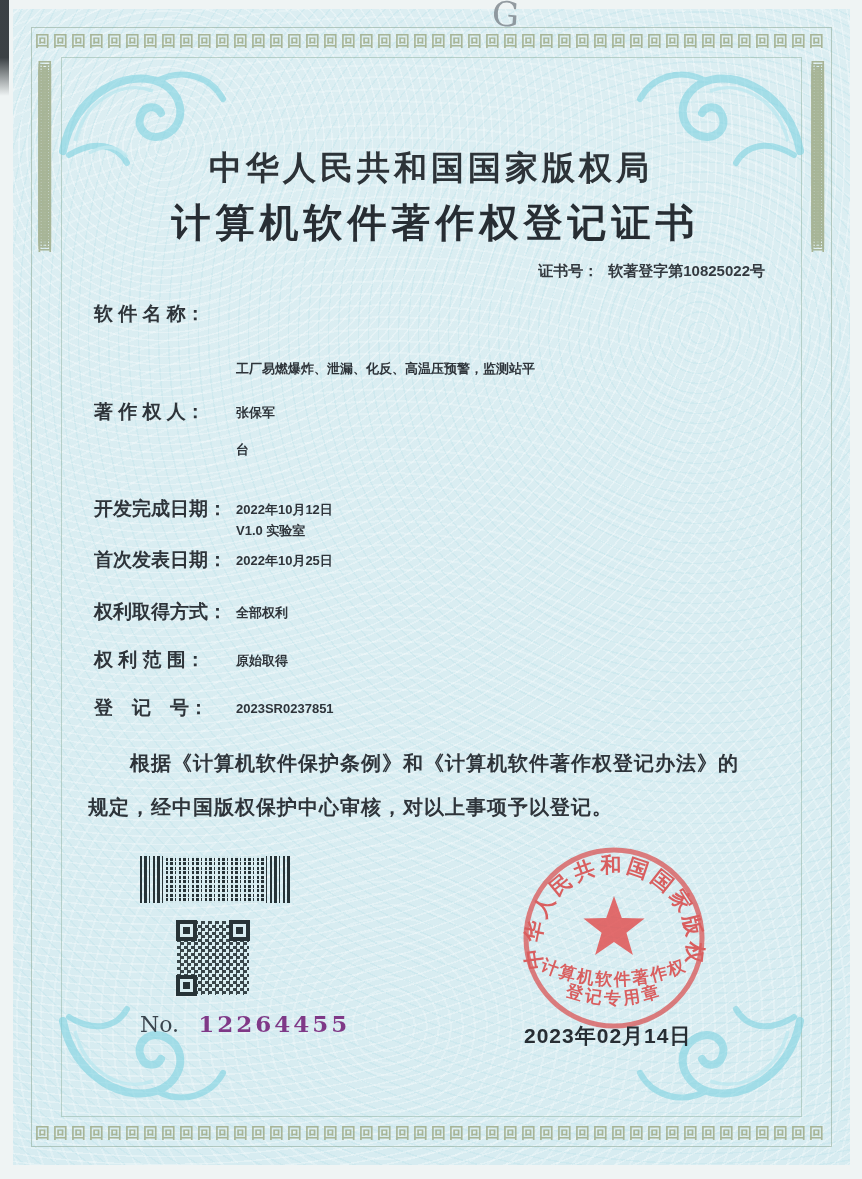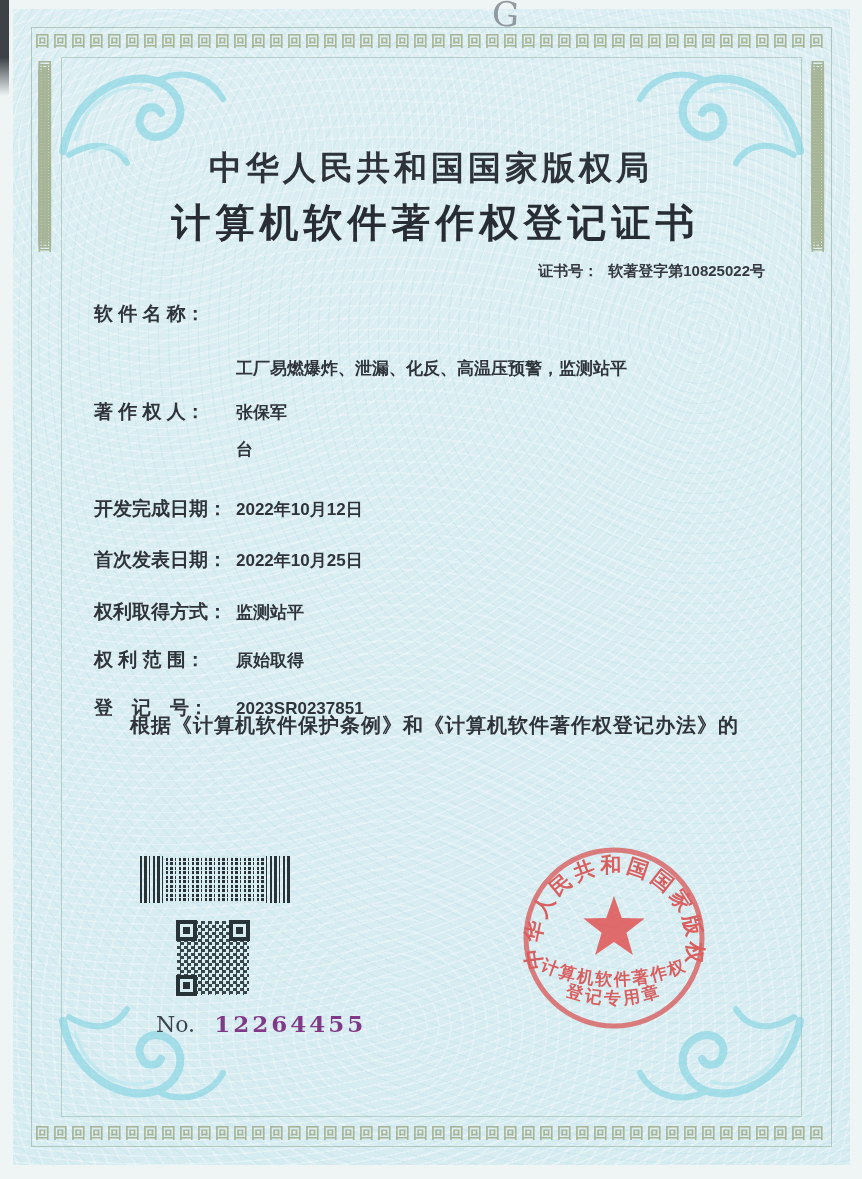--- a/index.html
+++ b/index.html
@@ -37,46 +37,46 @@
     font-family:"DejaVu Serif",serif;font-weight:400;transform:rotate(4deg);opacity:.8;}
   
   .authority{position:absolute;left:0;right:0;top:146px;text-align:center;
     font-size:33px;font-weight:bold;letter-spacing:4px;color:#2d3338;}
   .cert-title{position:absolute;left:9px;right:0;top:196px;text-align:center;
     font-size:39px;font-weight:bold;letter-spacing:5px;color:#272d33;}
   .certno{position:absolute;right:97px;top:262px;font-size:15px;font-weight:bold;color:#33393f;}
   .certno .v{margin-left:10px;text-align:center;}
   .row{position:absolute;left:94px;right:70px;color:#2e343a;}
   .row .lab{position:absolute;left:0;top:0;font-size:19px;font-weight:bold;white-space:pre;}
-  .row .val{position:absolute;left:142px;top:0;font-size:17px;font-weight:bold;line-height:27px;white-space:pre;}
+  .row .val{position:absolute;left:142px;top:0;font-size:13px;font-weight:bold;line-height:27px;white-space:pre;}
   .r-name{top:301px;}
   .r-owner{top:399px;}
   .r-dev{top:496px;}
   .r-pub{top:547px;}
   .r-acq{top:599px;}
   .r-scope{top:647px;}
   .r-reg{top:695px;}
   .body-par{position:absolute;color:#2e343a;font-size:20px;font-weight:bold;letter-spacing:1px;white-space:nowrap;}
-  .body-l1{left:130px;top:712px;}
+  .body-l1{left:130px;top:750px;}
   .body-l2{left:88px;top:794px;}
   
   .barcode{position:absolute;left:140px;top:856px;width:152px;height:47px;
     background:repeating-linear-gradient(90deg,#273337 0 2px,rgba(0,0,0,0) 2px 4px,#273337 4px 7px,rgba(0,0,0,0) 7px 9px,#273337 9px 10px,rgba(0,0,0,0) 10px 13px);}
   .barcode::after{content:"";position:absolute;left:24px;right:28px;top:0;bottom:0;
     background:repeating-linear-gradient(0deg,rgba(216,237,241,.95) 0 2px,rgba(0,0,0,0) 2px 5px,rgba(216,237,241,.95) 5px 6px,rgba(0,0,0,0) 6px 9px);}
   
   .qr{position:absolute;left:176px;top:920px;width:74px;height:76px;background:#d8edf1;}
   .qr .grid{position:absolute;inset:1px;opacity:.9;
     background:repeating-conic-gradient(#273337 0 25%,rgba(0,0,0,0) 0 50%) 0 0/7px 7px;}
   .qr .finder{position:absolute;width:21px;height:21px;border:4px solid #273337;background:#d8edf1;box-sizing:border-box;}
   .qr .finder::after{content:"";position:absolute;inset:3px;background:#273337;}
   .f-tl{left:0;top:0;} .f-tr{right:0;top:0;} .f-bl{left:0;bottom:0;}
   
   .no-row{position:absolute;left:140px;top:1010px;font-family:"DejaVu Serif","Liberation Serif",serif;}
-  .no-label{font-size:22px;color:#3a444d;margin-left:16px;}
+  .no-label{font-size:22px;color:#3a444d;}
   .no-value{font-size:23px;color:#701a75;letter-spacing:3px;margin-left:14px;font-weight:bold;opacity:.85;}
   
   .seal{position:absolute;left:518px;top:842px;width:192px;height:192px;opacity:.88;}
   .date{position:absolute;left:524px;top:1022px;font-size:21px;font-weight:bold;letter-spacing:1px;color:#272d33;}
 </style>
 </head>
 <body>
 
 <div class="photo">
   <div class="cert">
@@ -140,48 +140,50 @@
   <div class="cert-title">计算机软件著作权登记证书</div>
   <div class="certno">
     <span class="l">证书号：</span><span class="v">软著登字第10825022号</span>
   </div>
 
   <div class="row r-name">
     <span class="lab">软 件 名 称：</span>
     <span class="val">
       <span style="display:block">工厂易燃爆炸、泄漏、化反、高温压预警，监测站平</span>
       <span style="display:block">台</span>
+      <span style="display:block">V1.0 实验室</span>
     </span>
   </div>
   <div class="row r-owner">
     <span class="lab">著 作 权 人：</span>
     <span class="val">张保军</span>
   </div>
   <div class="row r-dev">
     <span class="lab">开发完成日期：</span>
     <span class="val">2022年10月12日</span>
   </div>
   <div class="row r-pub">
     <span class="lab">首次发表日期：</span>
     <span class="val">2022年10月25日</span>
   </div>
   <div class="row r-acq">
     <span class="lab">权利取得方式：</span>
-    <span class="val">监测站平</span>
+    <span class="val">全部权利</span>
   </div>
   <div class="row r-scope">
     <span class="lab">权 利 范 围：</span>
     <span class="val">原始取得</span>
   </div>
   <div class="row r-reg">
     <span class="lab">登　记　号：</span>
     <span class="val">2023SR0237851</span>
   </div>
 
   <div class="body-par body-l1">根据《计算机软件保护条例》和《计算机软件著作权登记办法》的</div>
+  <div class="body-par body-l2">规定，经中国版权保护中心审核，对以上事项予以登记。</div>
 
   <div class="barcode"></div>
   <div class="qr">
     <div class="grid"></div>
     <div class="finder f-tl"></div>
     <div class="finder f-tr"></div>
     <div class="finder f-bl"></div>
   </div>
 
   <div class="no-row">
@@ -201,13 +203,14 @@
     </text>
     <polygon fill="#e04848" opacity="0.9" points="96,54 103.8,76 126.6,76.6 108.4,90.8 114.9,113 96,99.9 77.1,113 83.6,90.8 65.4,76.6 88.2,76"></polygon>
     <text font-size="17" font-weight="bold" fill="#d94b4b" letter-spacing="2" text-anchor="middle" font-family="Liberation Sans, DejaVu Sans, sans-serif">
       <textPath href="#arc1" startOffset="50%">计算机软件著作权</textPath>
     </text>
     <text font-size="17" font-weight="bold" fill="#d94b4b" letter-spacing="3" text-anchor="middle" font-family="Liberation Sans, DejaVu Sans, sans-serif">
       <textPath href="#arc2" startOffset="50%">登记专用章</textPath>
     </text>
   </svg>
 
+  <div class="date">2023年02月14日</div>
 </div>
 
 </body></html>

